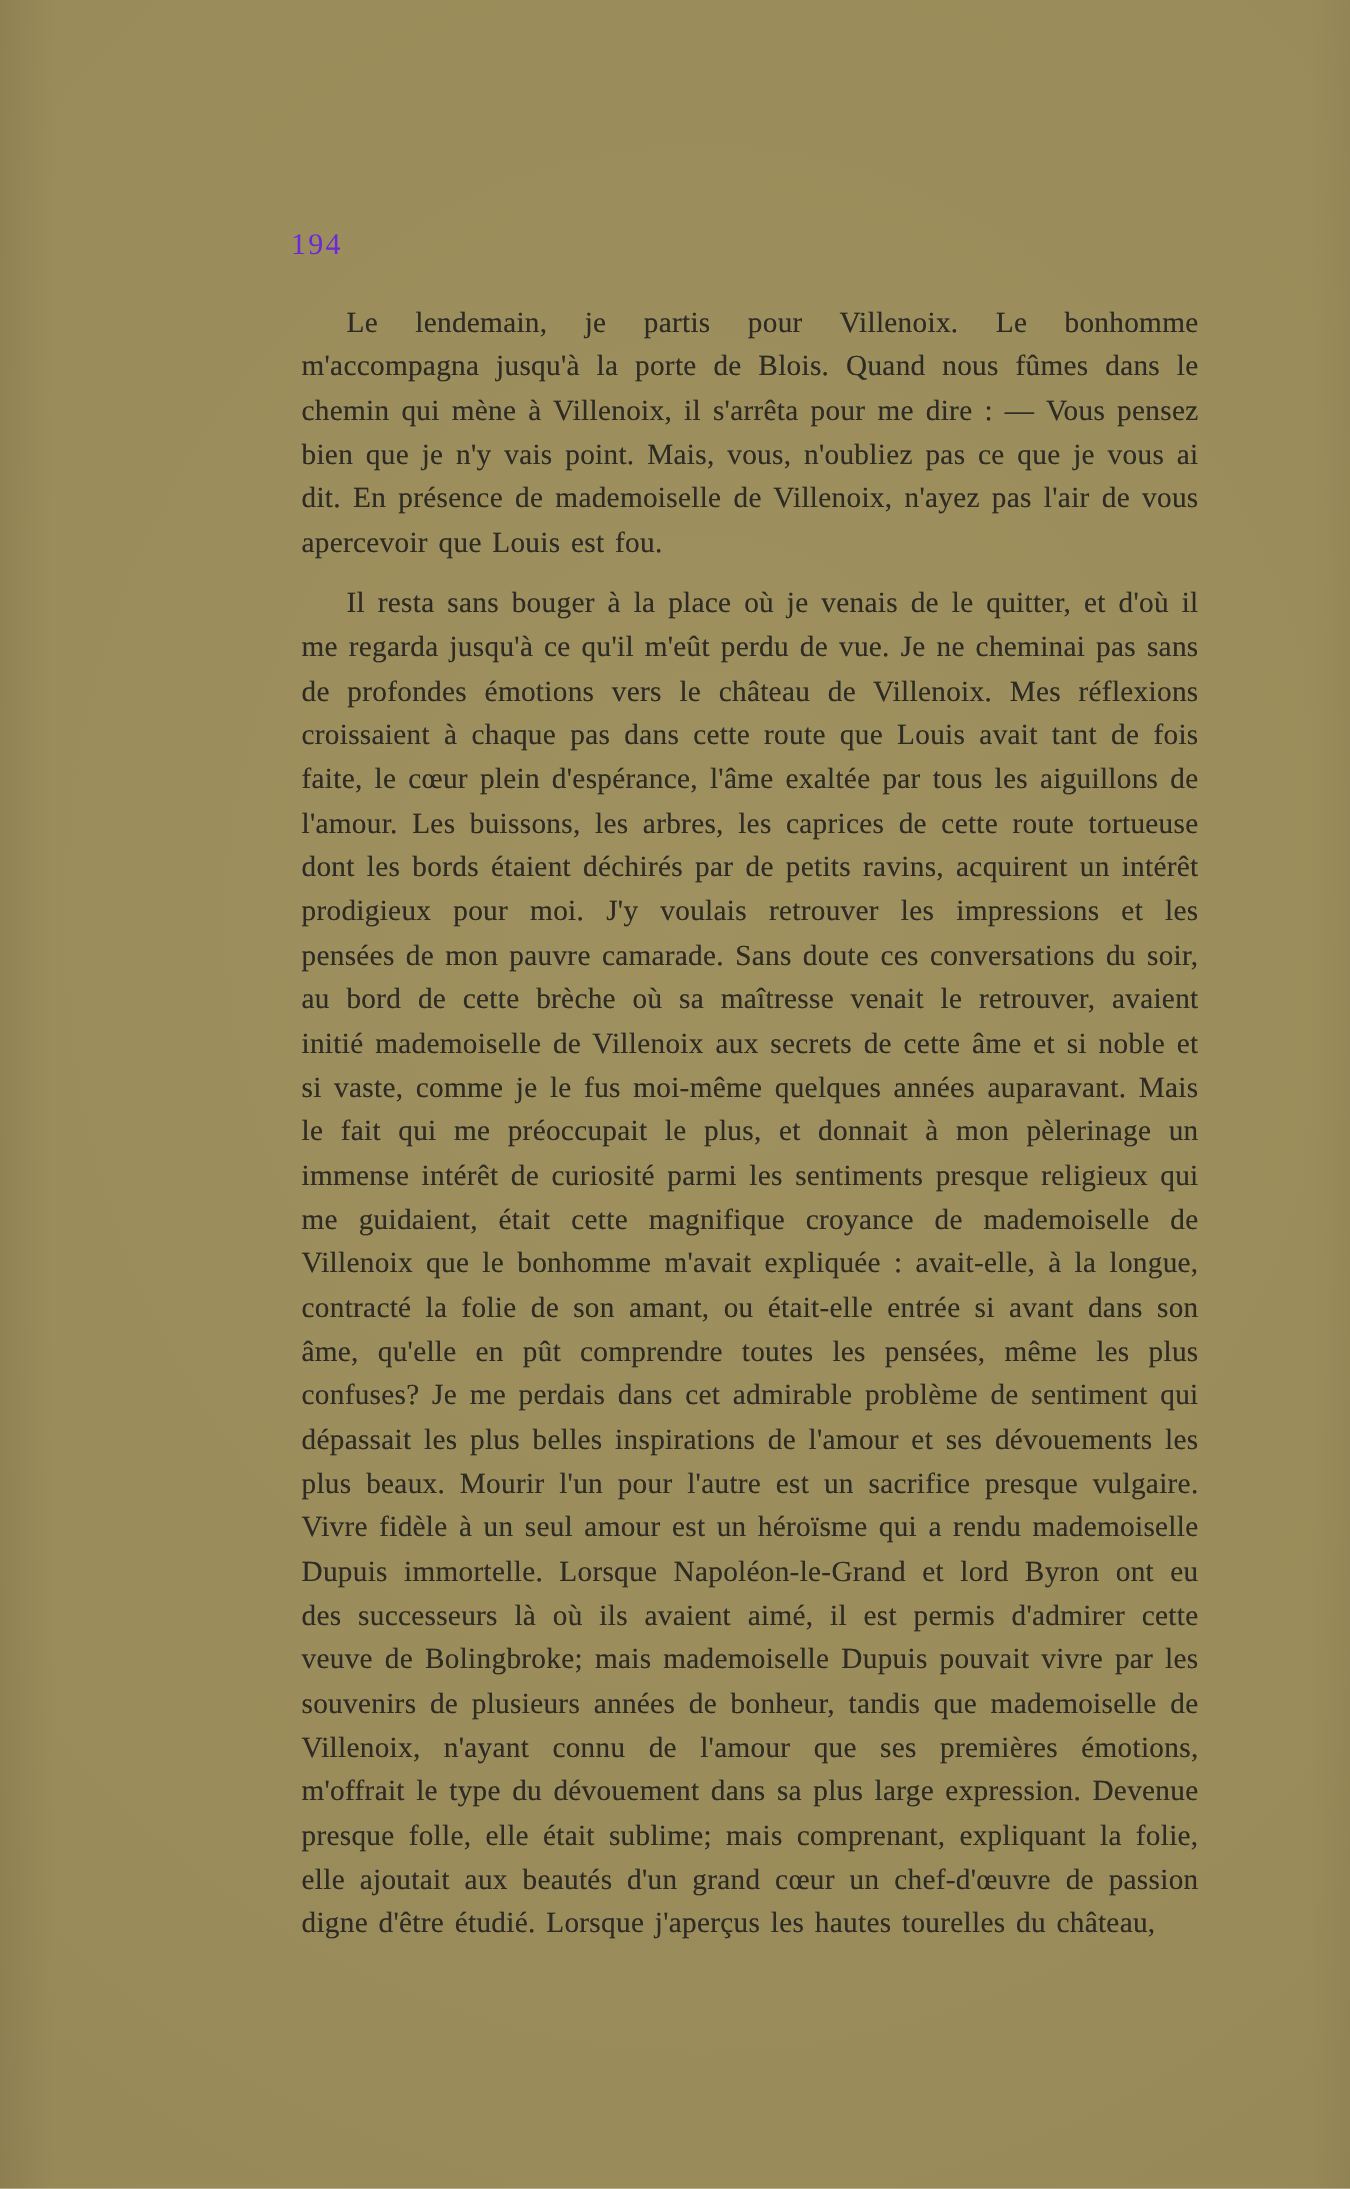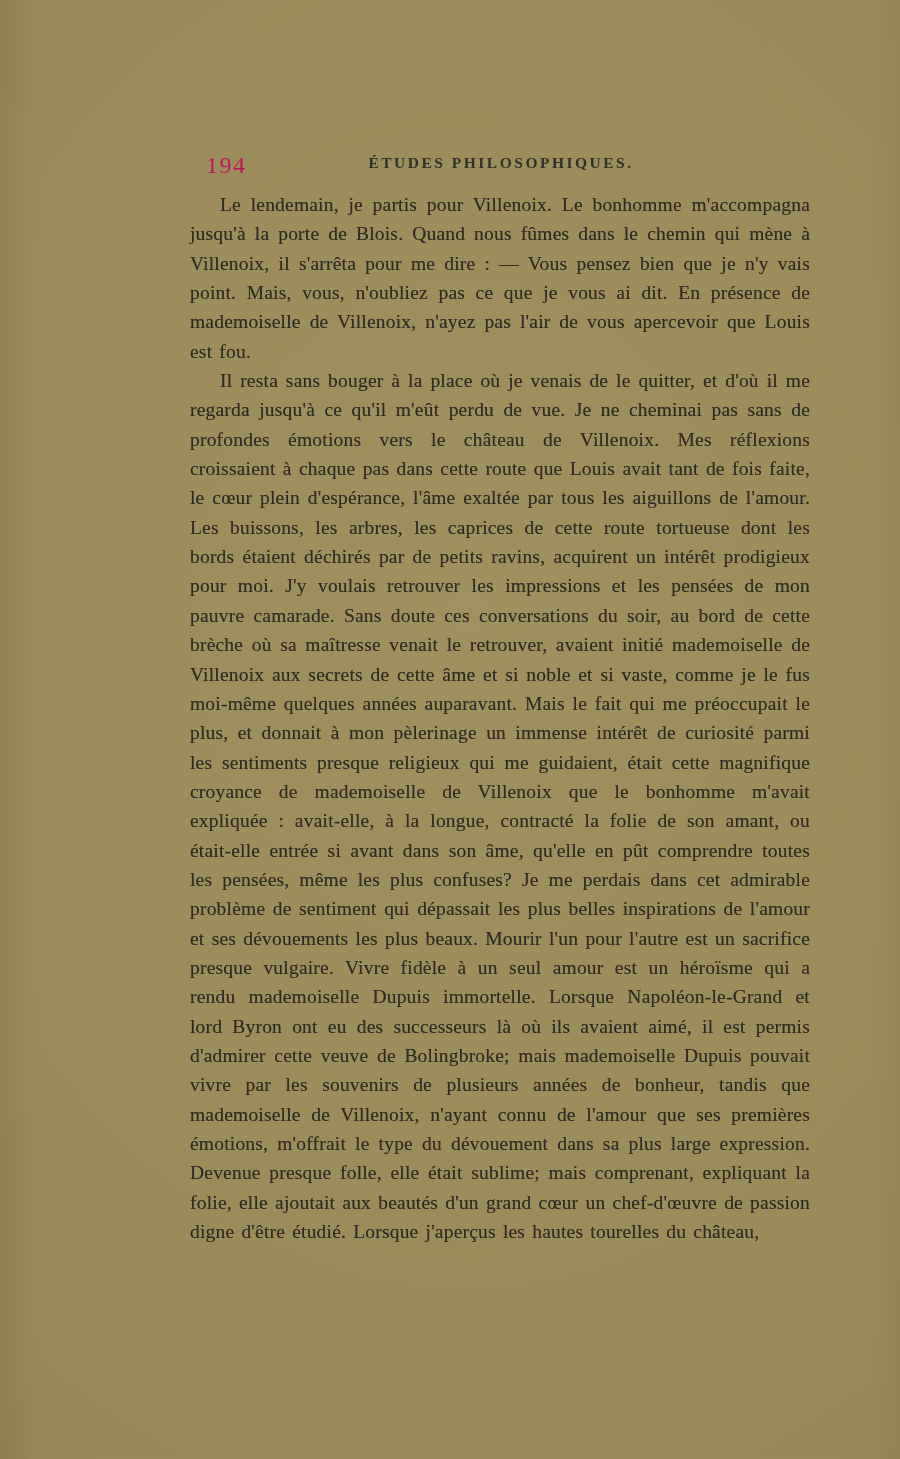--- a/index.html
+++ b/index.html
@@ -25,25 +25,25 @@
   }
   .page-header {
     position: absolute;
     top: 150px;
     left: 192px;
     width: 618px;
     height: 28px;
   }
   .page-number {
     position: absolute;
-    left: 14px;
+    left: 2px;
     top: 2px;
-    font-size: 24px;
+    font-size: 20px;
     letter-spacing: 1.5px;
-    color: #be185d;
+    color: #6d28d9;
   }
   .running-title {
     position: absolute;
     left: 0;
     right: 0;
     top: 4px;
     text-align: center;
     font-size: 15.5px;
     font-weight: bold;
     letter-spacing: 2.5px;
@@ -56,21 +56,21 @@
     width: 620px;
     font-size: 19.5px;
     line-height: 29.35px;
     text-align: justify;
     letter-spacing: 0.2px;
     word-spacing: 2px;
     color: #2d2b24;
     text-shadow: 0 0 0.4px rgba(45, 43, 36, 0.55);
   }
   .text-block p {
-    margin: 0;
+    margin: 11px;
     text-indent: 30px;
     font-family: Liberation Serif, serif;
   }
   .footer-signature {
     position: absolute;
     left: 320px;
     width: 420px;
     bottom: 0px;
     text-align: center;
     font-size: 14px;
@@ -81,21 +81,20 @@
     white-space: nowrap;
   }
 </style>
 </head>
 <body>
 
 <div class="page">
 
   <div class="page-header">
     <span class="page-number">194</span>
-    <span class="running-title">ÉTUDES PHILOSOPHIQUES.</span>
   </div>
 
   <div class="text-block">
     <p>Le lendemain, je partis pour Villenoix. Le bonhomme m'accompagna jusqu'à la porte de Blois. Quand nous fûmes dans le chemin qui mène à Villenoix, il s'arrêta pour me dire : — Vous pensez bien que je n'y vais point. Mais, vous, n'oubliez pas ce que je vous ai dit. En présence de mademoiselle de Villenoix, n'ayez pas l'air de vous apercevoir que Louis est fou.</p>
     <p>Il resta sans bouger à la place où je venais de le quitter, et d'où il me regarda jusqu'à ce qu'il m'eût perdu de vue. Je ne cheminai pas sans de profondes émotions vers le château de Villenoix. Mes réflexions croissaient à chaque pas dans cette route que Louis avait tant de fois faite, le cœur plein d'espérance, l'âme exaltée par tous les aiguillons de l'amour. Les buissons, les arbres, les caprices de cette route tortueuse dont les bords étaient déchirés par de petits ravins, acquirent un intérêt prodigieux pour moi. J'y voulais retrouver les impressions et les pensées de mon pauvre camarade. Sans doute ces conversations du soir, au bord de cette brèche où sa maîtresse venait le retrouver, avaient initié mademoiselle de Villenoix aux secrets de cette âme et si noble et si vaste, comme je le fus moi-même quelques années auparavant. Mais le fait qui me préoccupait le plus, et donnait à mon pèlerinage un immense intérêt de curiosité parmi les sentiments presque religieux qui me guidaient, était cette magnifique croyance de mademoiselle de Villenoix que le bonhomme m'avait expliquée : avait-elle, à la longue, contracté la folie de son amant, ou était-elle entrée si avant dans son âme, qu'elle en pût comprendre toutes les pensées, même les plus confuses? Je me perdais dans cet admirable problème de sentiment qui dépassait les plus belles inspirations de l'amour et ses dévouements les plus beaux. Mourir l'un pour l'autre est un sacrifice presque vulgaire. Vivre fidèle à un seul amour est un héroïsme qui a rendu mademoiselle Dupuis immortelle. Lorsque Napoléon-le-Grand et lord Byron ont eu des successeurs là où ils avaient aimé, il est permis d'admirer cette veuve de Bolingbroke; mais mademoiselle Dupuis pouvait vivre par les souvenirs de plusieurs années de bonheur, tandis que mademoiselle de Villenoix, n'ayant connu de l'amour que ses premières émotions, m'offrait le type du dévouement dans sa plus large expression. Devenue presque folle, elle était sublime; mais comprenant, expliquant la folie, elle ajoutait aux beautés d'un grand cœur un chef-d'œuvre de passion digne d'être étudié. Lorsque j'aperçus les hautes tourelles du château,</p>
   </div>
 
 
 </div>
 

